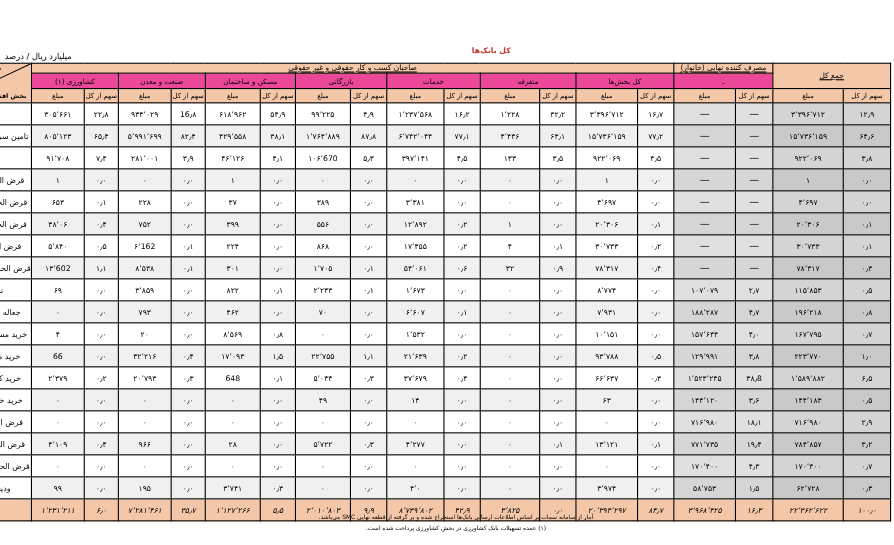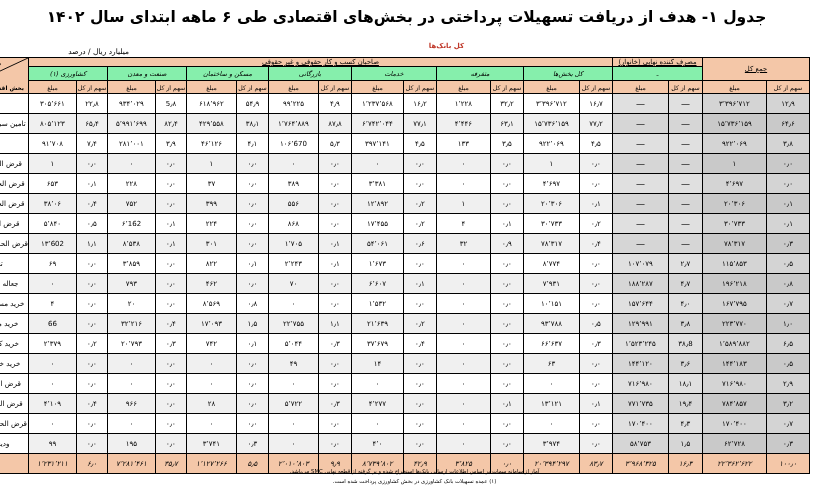--- a/index.html
+++ b/index.html
@@ -17,21 +17,21 @@
     font-size:15.5px;
     font-weight:bold;
     color:#000;
     padding-top:8px;
     letter-spacing:0px;
   }
 
   .unit-label{
     position:absolute;
     top:47px;
-    right:684px;
+    right:748px;
     font-size:7.5px;
     color:#000;
     white-space:nowrap;
   }
   .banks-label{
     position:absolute;
     top:42px;
     left:0;right:0;
     text-align:center;
     font-size:7px;
@@ -54,21 +54,21 @@
     padding:0;
     text-align:center;
     vertical-align:middle;
     color:#000;
     font-weight:normal;
   }
 
   
   .hdr{ background:#f4c7a8; font-size:6.8px; font-weight:bold;text-decoration:underline; }
   .hdr-red{ color:#c0392b; }
-  .hdr-sub{ background:#86efac; font-size:6.5px; font-weight:bold; height:13px;font-style:italic;}
+  .hdr-sub{ background:#ec4899; font-size:6.5px; font-weight:bold; height:13px;}
   .hdr-unit{ background:#f4c7a8; font-size:6.2px; height:12px; font-weight:bold;}
 
   .rowlabel{
     text-align:right;
     padding-right:5px;
     font-size:7.2px;
     font-weight:bold;
     background:#ffffff;
     white-space:nowrap;
   }
@@ -112,21 +112,20 @@
   }
   .footnotes div{ padding-left:8px; text-align:center;}
   .fn2{ text-align:center; }
   .dash{ font-size:9px; }
 </style>
 </head>
 <body>
 
 <div class="page">
 
-  <div class="title">جدول ۱- هدف از دریافت تسهیلات پرداختی در بخش‌های اقتصادی طی ۶ ماهه ابتدای سال ۱۴۰۲</div>
 
   <div class="unit-label">میلیارد ریال / درصد</div>
   <div class="banks-label">کل بانک‌ها</div>
 
   <table class="grid">
     <colgroup>
       <col style="width:43px">
         <col style="width:64px">
       <col style="width:34px">
         <col style="width:56px">
@@ -199,21 +198,21 @@
           <td class="datacell">۱۶٫۷</td>
           <td class="datacell">۳٬۳۹۶٬۷۱۲</td>
           <td class="datacell">۳۲٫۲</td>
           <td class="datacell">۱٬۲۲۸</td>
           <td class="datacell">۱۶٫۲</td>
           <td class="datacell">۱٬۲۳۷٬۵۶۸</td>
           <td class="datacell">۴٫۹</td>
           <td class="datacell">۹۹٬۲۲۵</td>
           <td class="datacell">۵۴٫۹</td>
           <td class="datacell">۶۱۸٬۹۶۲</td>
-          <td class="datacell">5٫۸</td>
+          <td class="datacell">16٫۸</td>
           <td class="datacell">۹۳۴٬۰۲۹</td>
           <td class="datacell">۲۲٫۸</td>
           <td class="datacell">۳۰۵٬۶۶۱</td>
           <td class="rowlabel">ایجاد</td>
         </tr>
         <tr>
           <td class="datacell graycol-alt">۶۴٫۶</td>
           <td class="datacell graycol-alt">۱۵٬۷۳۶٬۱۵۹</td>
           <td class="datacell lightgray-alt dash">—</td>
           <td class="datacell lightgray-alt dash">—</td>
@@ -450,21 +449,21 @@
           <td class="datacell lightgray">۱٬۵۲۳٬۲۴۵</td>
           <td class="datacell">۰٫۳</td>
           <td class="datacell">۶۶٬۶۳۷</td>
           <td class="datacell">۰٫۰</td>
           <td class="datacell">۰</td>
           <td class="datacell">۰٫۴</td>
           <td class="datacell">۳۷٬۶۷۹</td>
           <td class="datacell">۰٫۳</td>
           <td class="datacell">۵٬۰۴۴</td>
           <td class="datacell">۰٫۱</td>
-          <td class="datacell">۷۴۲</td>
+          <td class="datacell">648</td>
           <td class="datacell">۰٫۳</td>
           <td class="datacell">۲۰٬۷۹۳</td>
           <td class="datacell">۰٫۲</td>
           <td class="datacell">۲٬۳۷۹</td>
           <td class="rowlabel">خرید کالای شخصی</td>
         </tr>
         <tr>
           <td class="datacell graycol-alt">۰٫۵</td>
           <td class="datacell graycol-alt">۱۴۴٬۱۸۳</td>
           <td class="datacell lightgray-alt">۳٫۶</td>

